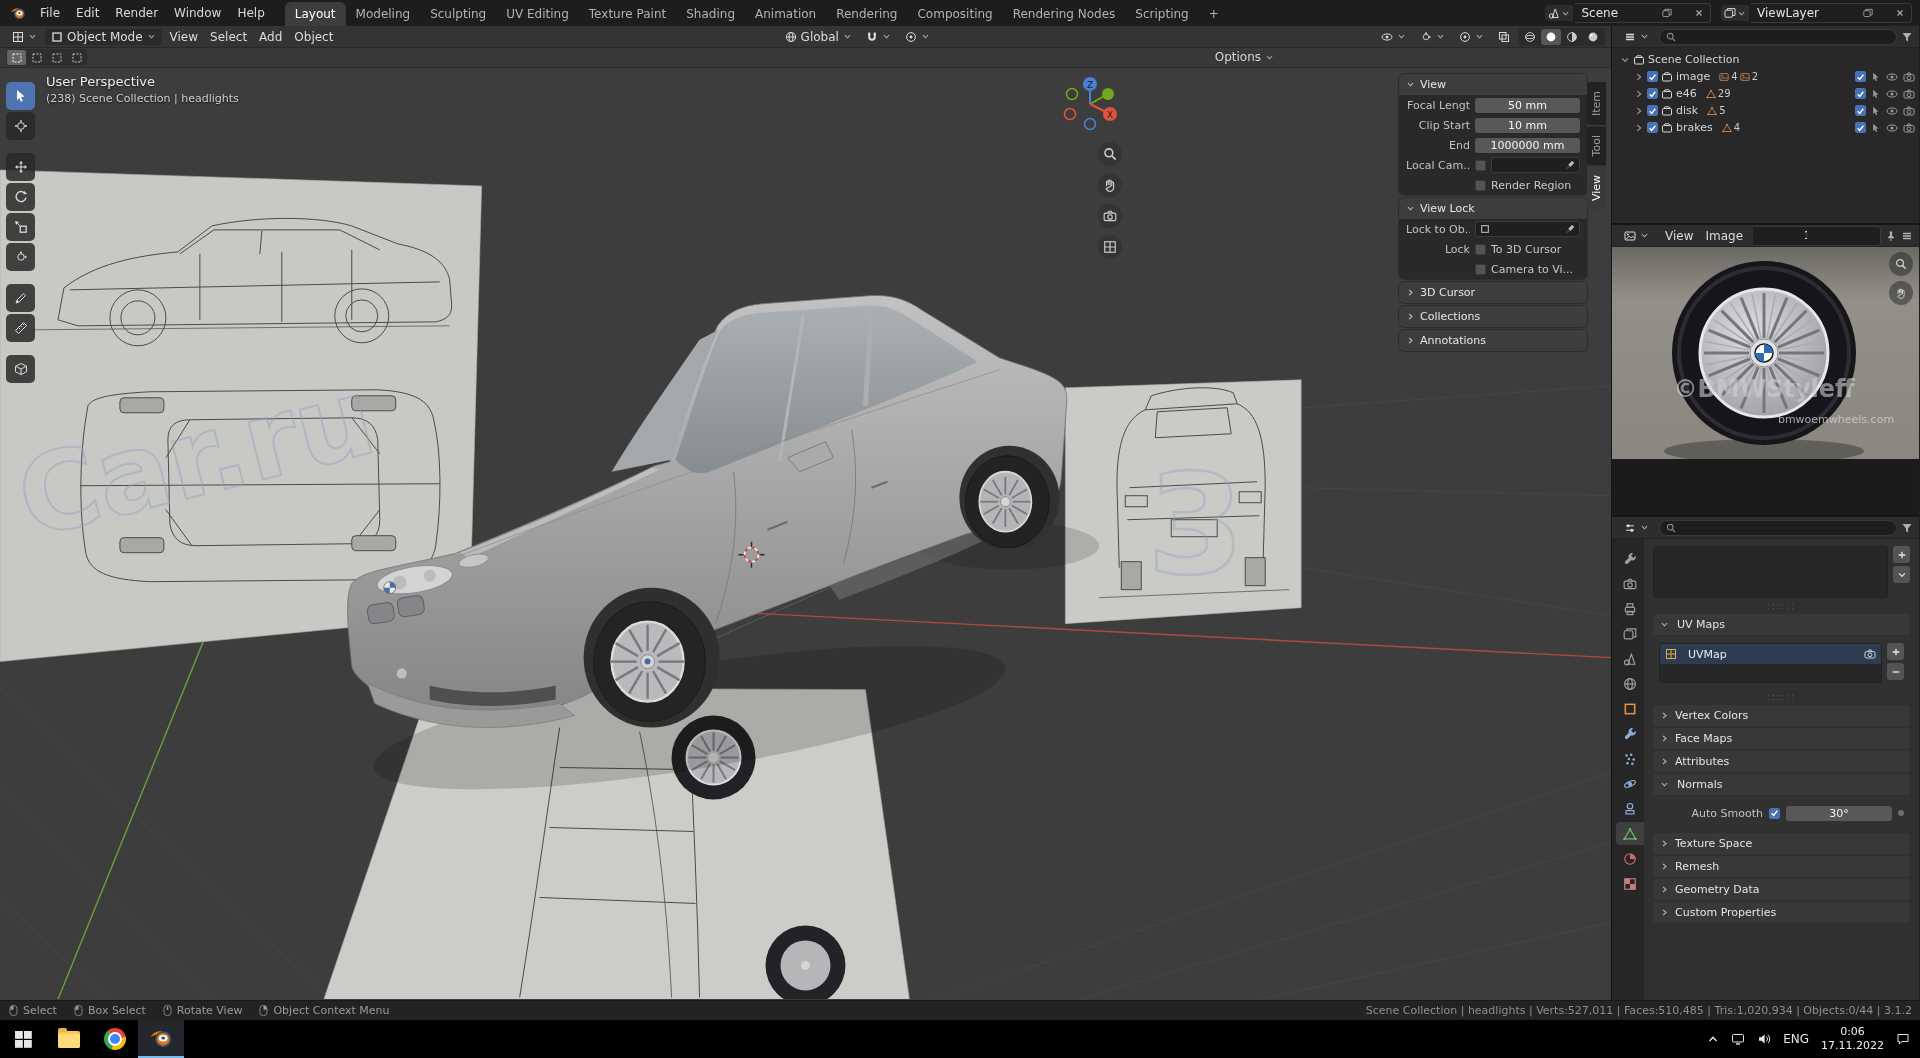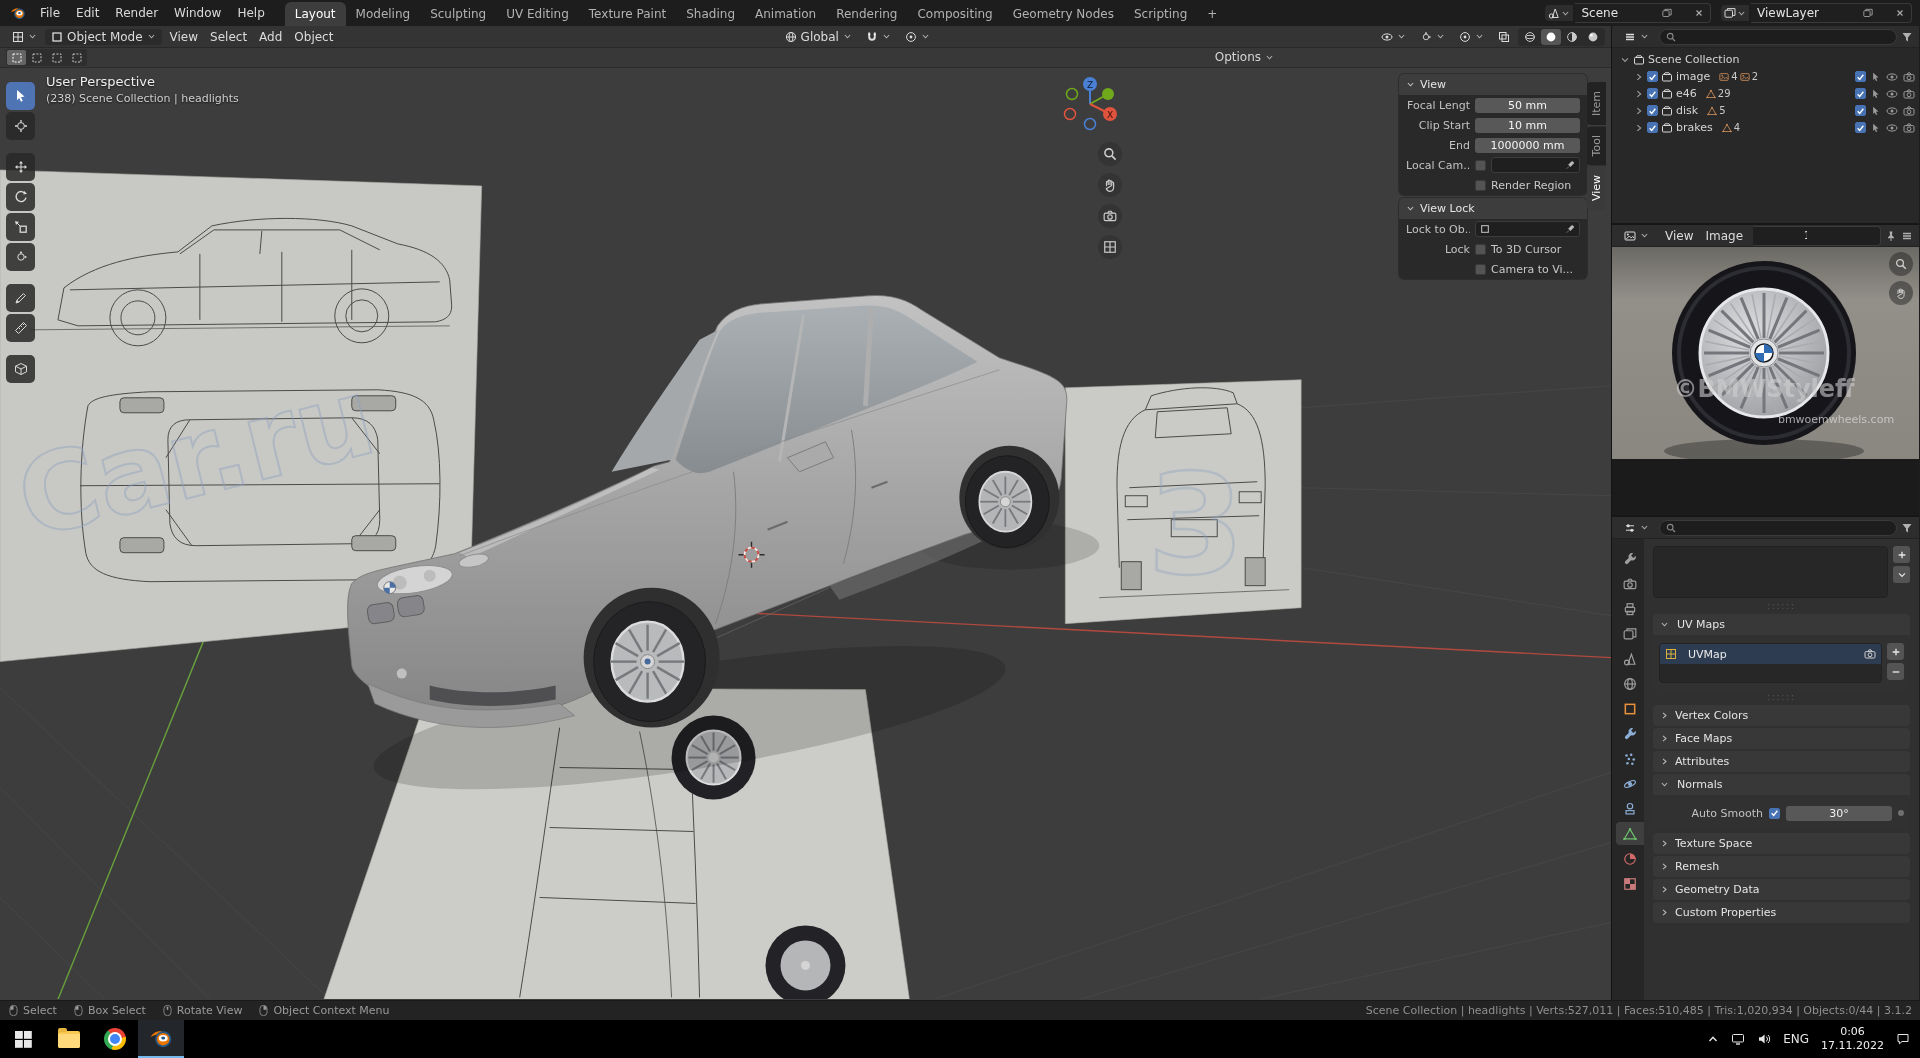--- a/index.html
+++ b/index.html
@@ -388,21 +388,21 @@
 
     <div class="ws-tab active">Layout</div>
         <div class="ws-tab">Modeling</div>
         <div class="ws-tab">Sculpting</div>
         <div class="ws-tab">UV Editing</div>
         <div class="ws-tab">Texture Paint</div>
         <div class="ws-tab">Shading</div>
         <div class="ws-tab">Animation</div>
         <div class="ws-tab">Rendering</div>
         <div class="ws-tab">Compositing</div>
-        <div class="ws-tab">Geometry Nodes</div>
+        <div class="ws-tab">Rendering Nodes</div>
         <div class="ws-tab">Scripting</div>
         <div class="ws-tab">+</div>
       </div>
     <div class="topbar-right">
       <div class="db-group">
         <div class="db-icon">
           <svg class="i12">
               <use href="#ic-cone"></use>
             </svg>
           <svg class="chev">
@@ -929,20 +929,49 @@
               <div class="np-label">Lock</div>
               <div class="cbx"></div>
               <span class="np-cbx-label">To 3D Cursor</span>
             </div>
             <div class="np-row">
               <div class="np-label"></div>
               <div class="cbx"></div>
               <span class="np-cbx-label">Camera to Vi...</span>
             </div>
           </div>
+          <div>
+
+              <div class="np-block">
+                <div class="np-head">
+                  <svg class="chev">
+                    <use href="#ic-chev-r"></use>
+                  </svg>
+                  <span>3D Cursor</span>
+                </div>
+              </div>
+
+              <div class="np-block">
+                <div class="np-head">
+                  <svg class="chev">
+                    <use href="#ic-chev-r"></use>
+                  </svg>
+                  <span>Collections</span>
+                </div>
+              </div>
+
+              <div class="np-block">
+                <div class="np-head">
+                  <svg class="chev">
+                    <use href="#ic-chev-r"></use>
+                  </svg>
+                  <span>Annotations</span>
+                </div>
+              </div>
+            </div>
           <div class="np-tabs">
 
           <div class="np-tab">Item</div>
               <div class="np-tab">Tool</div>
               <div class="np-tab active">View</div>
             </div>
         </div>
       </div>
     </div>
 

